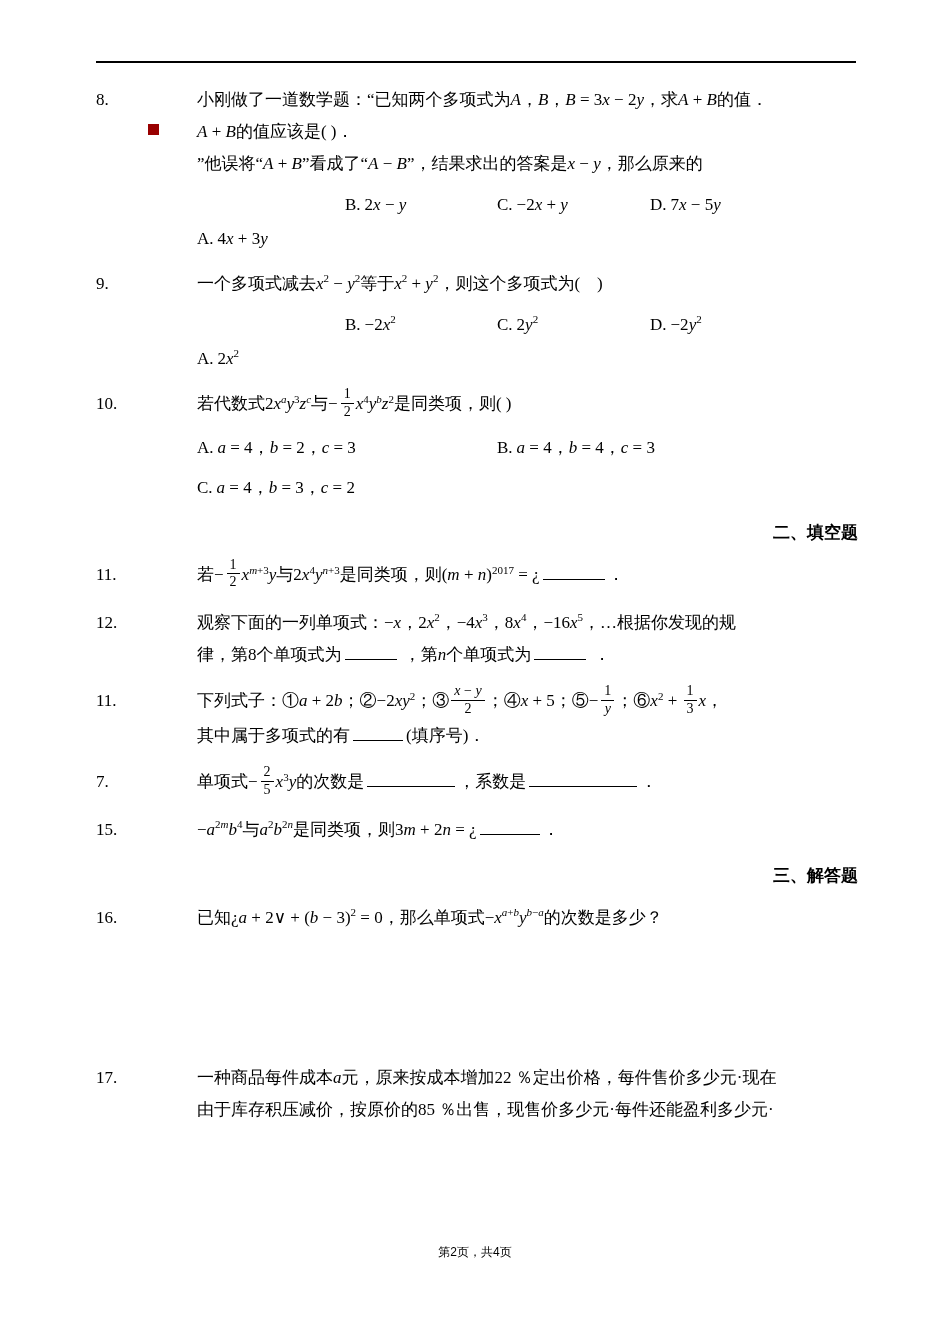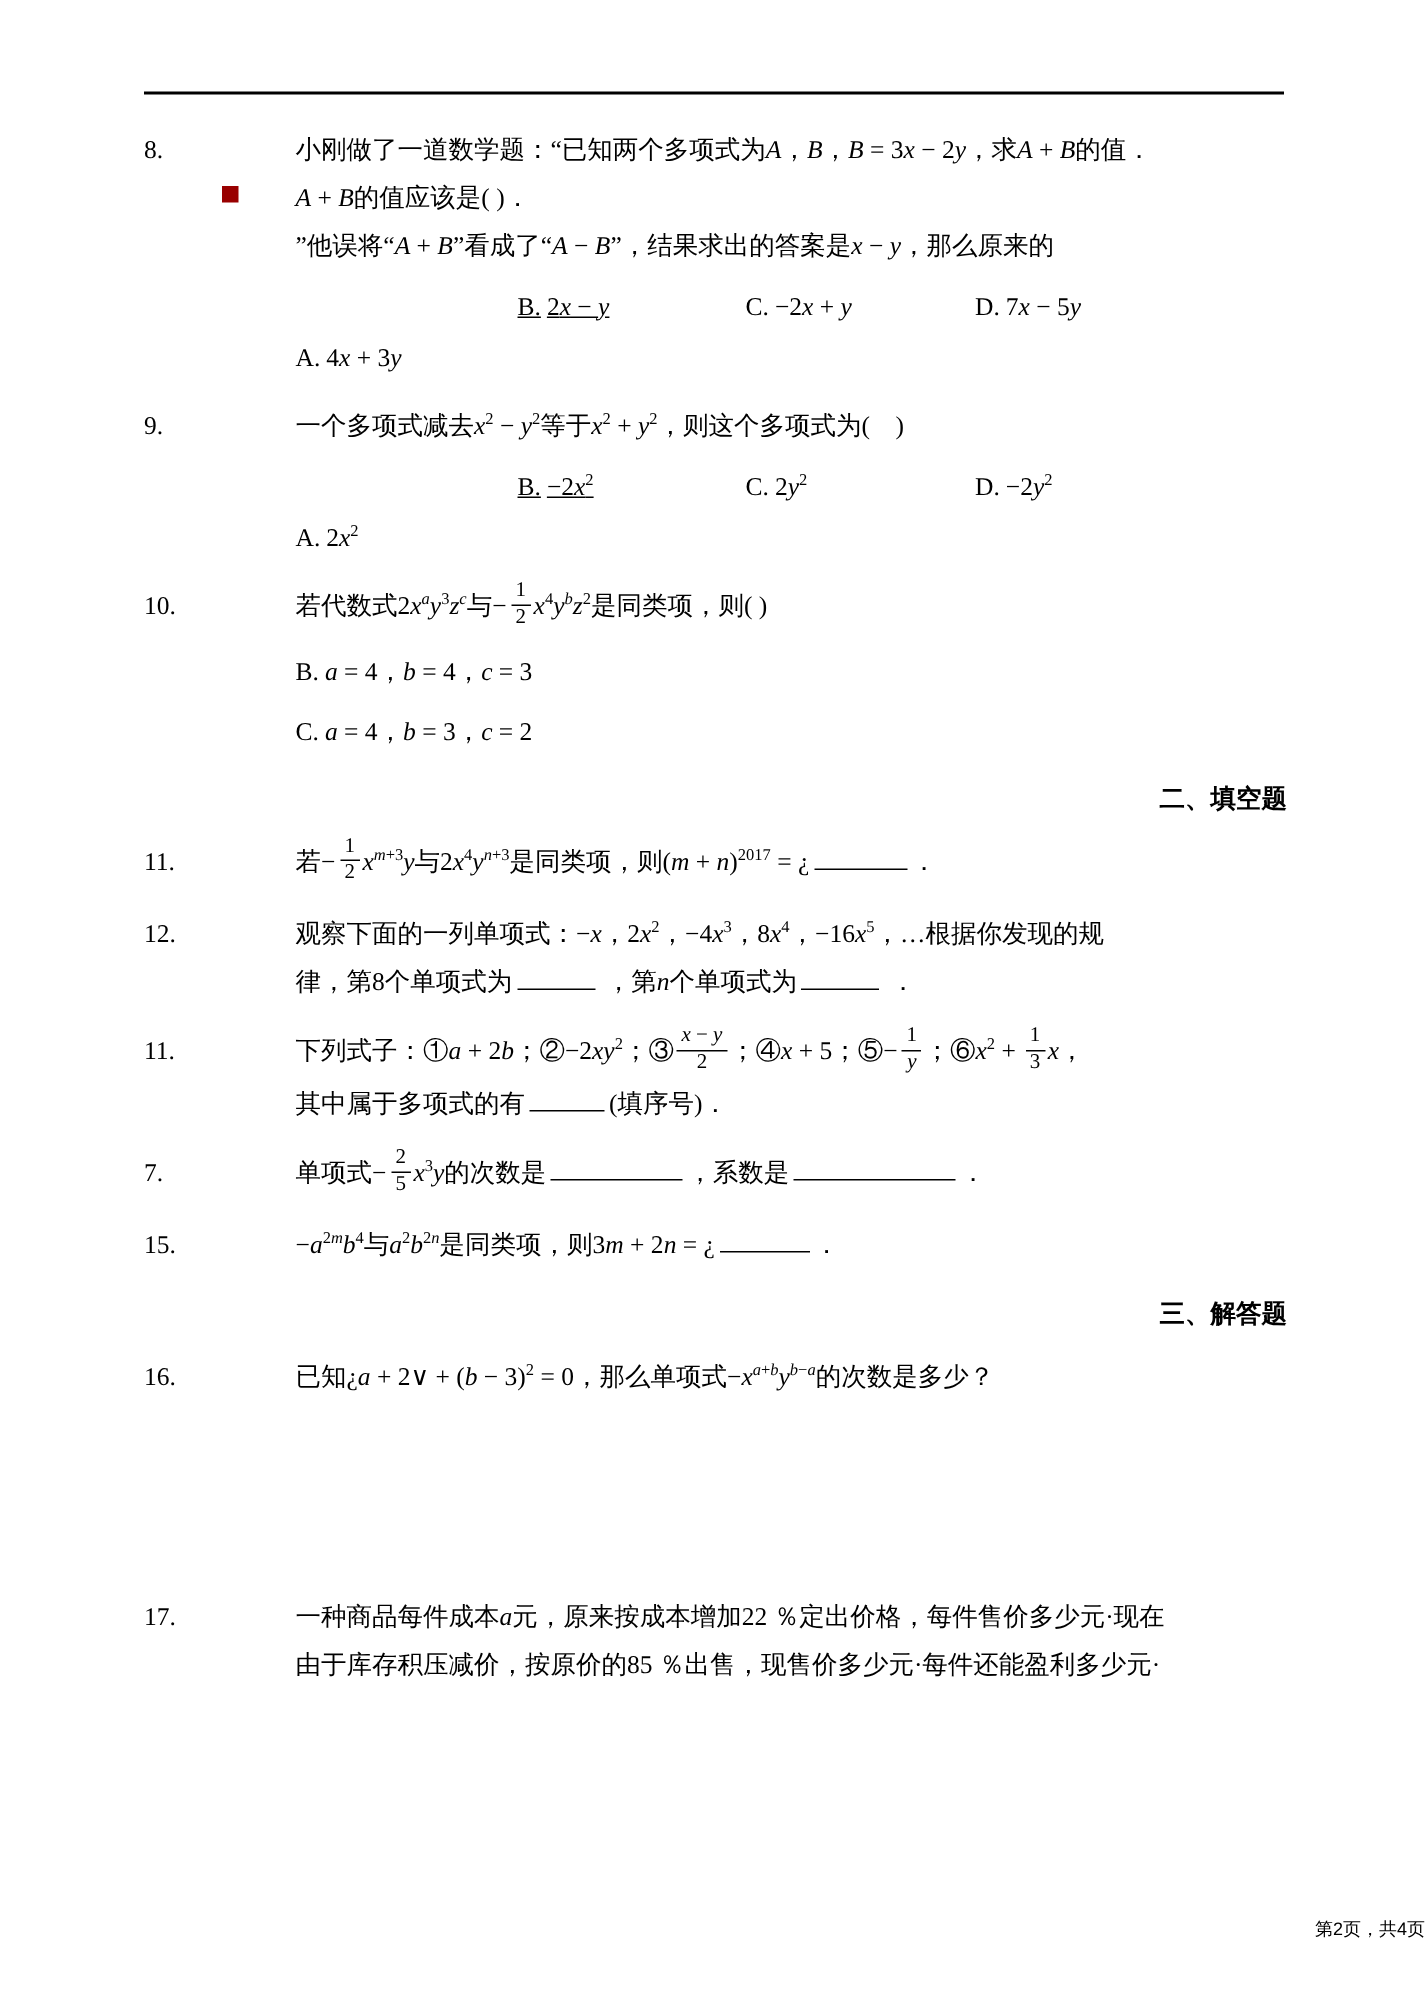--- a/index.html
+++ b/index.html
@@ -58,29 +58,29 @@
     margin:0 3px;
   }
   .redsq {
     display:inline-block;
     width:11px; height:11px;
     margin-left:-49px; margin-right:38px;
     vertical-align:2px;
   }
   .opts { display:flex; margin-top:10px; line-height:30px; }
   .cols4 .opt:nth-child(1){ width:148px;margin-top:34px; }
-  .cols4 .opt:nth-child(2){ width:152px;text-decoration:underline; }
+  .cols4 .opt:nth-child(2){ width:152px; }
   .cols4 .opt:nth-child(3){ width:153px; }
   .cols2 .opt { width:300px; }
   .optlabel { margin-right:4px; }
   .footer {
     position:absolute;
-    left:0; top:1278px;
+    left:0; top:1244px;
     width:100%;
-    text-align:right;
+    text-align:center;
     font-size:12px;
     font-family:"Liberation Sans","DejaVu Sans",sans-serif;
   }
 </style>
 </head>
 <body>
 
 <div class="page">
   <div class="top-rule"></div>
   <main class="content" id="content">
@@ -111,20 +111,21 @@
         </div>
       </div>
       <div class="question">
         <span class="qnum">10.</span>
         <div class="qbody">
           <div class="qline">若代数式2<span class="mvar">x</span><sup class="msup"><span class="mvar">a</span></sup><span class="mvar">y</span><sup class="msup">3</sup><span class="mvar">z</span><sup class="msup"><span class="mvar">c</span></sup>与<span class="mneg">−</span><span class="mfrac">
               <span class="fnum">1</span>
               <span class="fden">2</span>
             </span><span class="mvar">x</span><sup class="msup">4</sup><span class="mvar">y</span><sup class="msup"><span class="mvar">b</span></sup><span class="mvar">z</span><sup class="msup">2</sup>是同类项，则( )</div>
           <div class="opts cols2">
+            <span class="opt"><span class="optlabel">A.</span><span class="mvar">a</span> = 4，<span class="mvar">b</span> = 2，<span class="mvar">c</span> = 3</span>
             <span class="opt"><span class="optlabel">B.</span><span class="mvar">a</span> = 4，<span class="mvar">b</span> = 4，<span class="mvar">c</span> = 3</span>
           </div>
           <div class="opts cols2">
             <span class="opt"><span class="optlabel">C.</span><span class="mvar">a</span> = 4，<span class="mvar">b</span> = 3，<span class="mvar">c</span> = 2</span>
           </div>
         </div>
       </div>
       <div class="section-title">二、填空题</div>
       <div class="question">
         <span class="qnum">11.</span>

